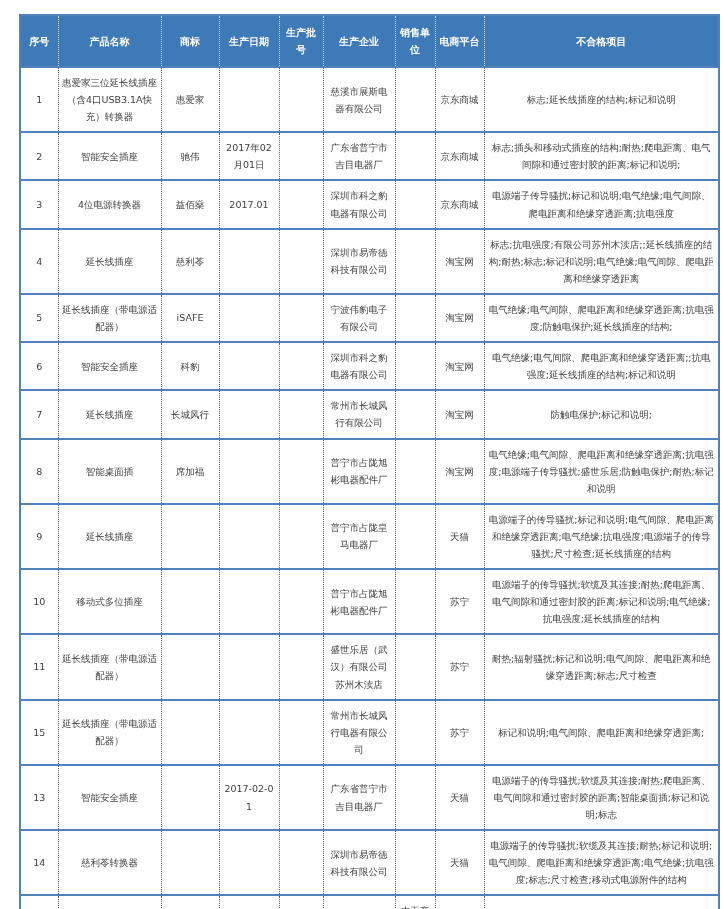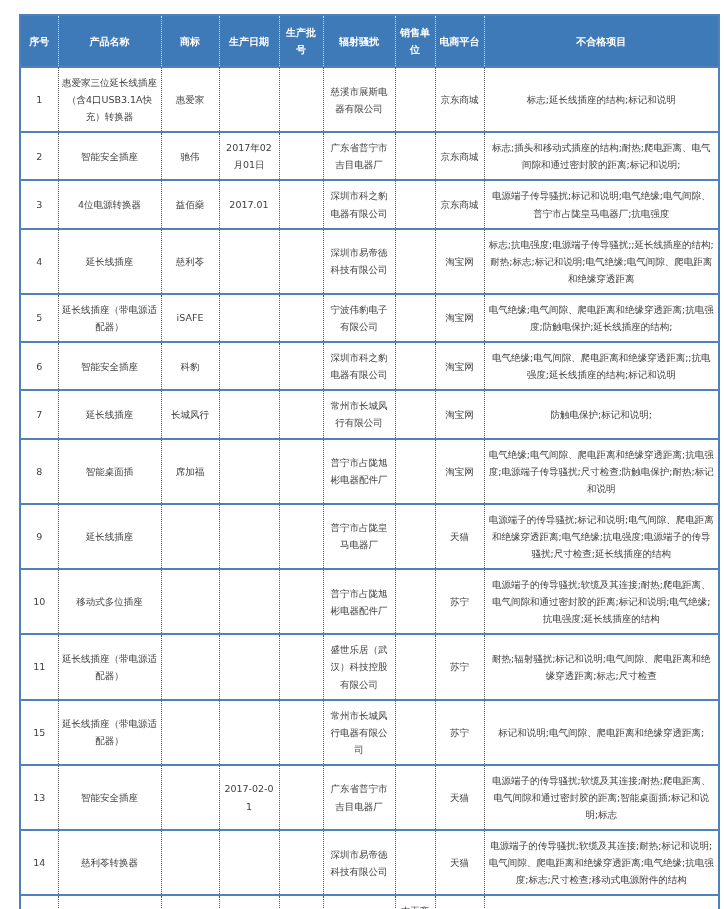--- a/index.html
+++ b/index.html
@@ -61,21 +61,21 @@
         <col style="width:49px">
         <col style="width:235px">
     </colgroup>
     <thead>
       <tr id="header-row">
           <th>序号</th>
           <th>产品名称</th>
           <th>商标</th>
           <th>生产日期</th>
           <th>生产批号</th>
-          <th>辐射骚扰</th>
+          <th>生产企业</th>
           <th>销售单位</th>
           <th>电商平台</th>
           <th>不合格项目</th>
         </tr>
     </thead>
     <tbody id="table-body">
         <tr>
           <td>1</td>
           <td>惠爱家三位延长线插座（含4口USB3.1A快充）转换器</td>
           <td>惠爱家</td>
@@ -99,32 +99,32 @@
         </tr>
         <tr>
           <td>3</td>
           <td>4位电源转换器</td>
           <td>益佰燊</td>
           <td>2017.01</td>
           <td></td>
           <td>深圳市科之豹电器有限公司</td>
           <td></td>
           <td>京东商城</td>
-          <td>电源端子传导骚扰;标记和说明;电气绝缘;电气间隙、普宁市占陇皇马电器厂;抗电强度</td>
+          <td>电源端子传导骚扰;标记和说明;电气绝缘;电气间隙、爬电距离和绝缘穿透距离;抗电强度</td>
         </tr>
         <tr>
           <td>4</td>
           <td>延长线插座</td>
           <td>慈利苓</td>
           <td></td>
           <td></td>
           <td>深圳市易帝德科技有限公司</td>
           <td></td>
           <td>淘宝网</td>
-          <td>标志;抗电强度;电源端子传导骚扰;;延长线插座的结构;耐热;标志;标记和说明;电气绝缘;电气间隙、爬电距离和绝缘穿透距离</td>
+          <td>标志;抗电强度;有限公司苏州木渎店;;延长线插座的结构;耐热;标志;标记和说明;电气绝缘;电气间隙、爬电距离和绝缘穿透距离</td>
         </tr>
         <tr>
           <td>5</td>
           <td>延长线插座（带电源适配器）</td>
           <td>iSAFE</td>
           <td></td>
           <td></td>
           <td>宁波伟豹电子有限公司</td>
           <td></td>
           <td>淘宝网</td>
@@ -154,21 +154,21 @@
         </tr>
         <tr>
           <td>8</td>
           <td>智能桌面插</td>
           <td>席加福</td>
           <td></td>
           <td></td>
           <td>普宁市占陇旭彬电器配件厂</td>
           <td></td>
           <td>淘宝网</td>
-          <td>电气绝缘;电气间隙、爬电距离和绝缘穿透距离;抗电强度;电源端子传导骚扰;尺寸检查;防触电保护;耐热;标记和说明</td>
+          <td>电气绝缘;电气间隙、爬电距离和绝缘穿透距离;抗电强度;电源端子传导骚扰;盛世乐居;防触电保护;耐热;标记和说明</td>
         </tr>
         <tr>
           <td>9</td>
           <td>延长线插座</td>
           <td></td>
           <td></td>
           <td></td>
           <td>普宁市占陇皇马电器厂</td>
           <td></td>
           <td>天猫</td>
@@ -184,21 +184,21 @@
           <td></td>
           <td>苏宁</td>
           <td>电源端子的传导骚扰;软缆及其连接;耐热;爬电距离、电气间隙和通过密封胶的距离;标记和说明;电气绝缘;抗电强度;延长线插座的结构</td>
         </tr>
         <tr>
           <td>11</td>
           <td>延长线插座（带电源适配器）</td>
           <td></td>
           <td></td>
           <td></td>
-          <td>盛世乐居（武汉）科技控股有限公司</td>
+          <td>盛世乐居（武汉）有限公司苏州木渎店</td>
           <td></td>
           <td>苏宁</td>
           <td>耐热;辐射骚扰;标记和说明;电气间隙、爬电距离和绝缘穿透距离;标志;尺寸检查</td>
         </tr>
         <tr>
           <td>15</td>
           <td>延长线插座（带电源适配器）</td>
           <td></td>
           <td></td>
           <td></td>

